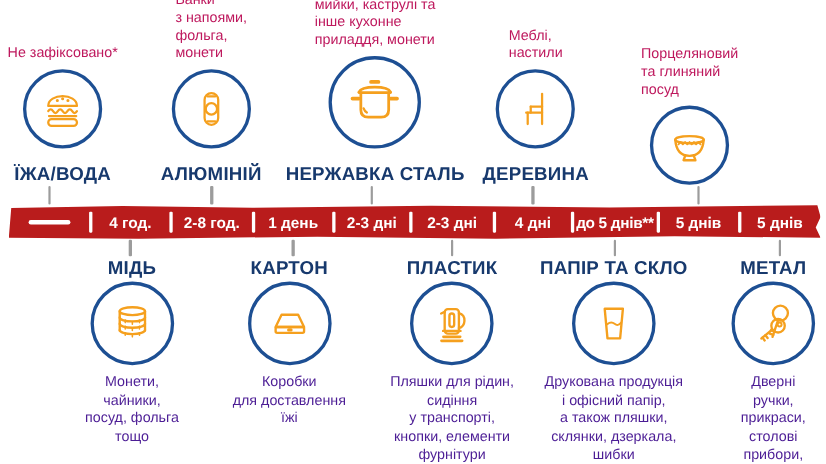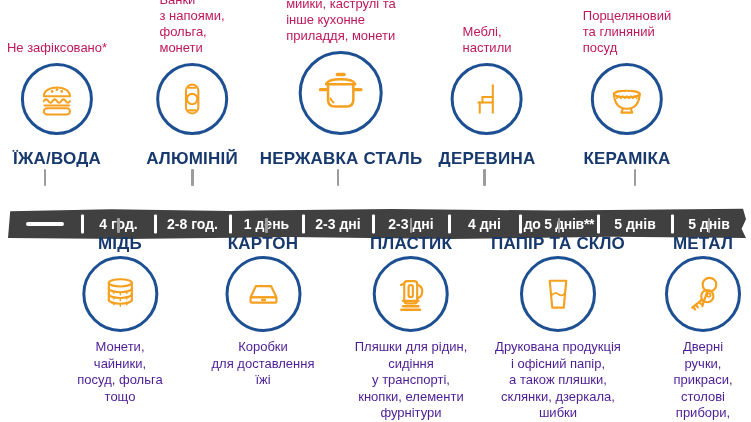--- a/index.html
+++ b/index.html
@@ -18,24 +18,23 @@
   }
   .bottom-item .circle{width:70px;height:70px;}
   .circle.lg{width:78px;height:78px;}
   .title{margin-top:14px;color:#17396D;font-weight:bold;font-size:17px;line-height:19px;white-space:nowrap;letter-spacing:.2px;}
   .bottom-item .title{margin:0 0 3px 0;text-align:center;}
   .icon{stroke:#F5A01E;fill:none;stroke-width:3;stroke-linecap:round;stroke-linejoin:round;}
   .connector{position:absolute;width:2.5px;background:#9C9C9C;border-radius:1px;}
   .connector.top{top:169px;height:17px;}
   .connector.bottom{top:218px;height:15px;}
   .bar{
-    position:absolute;left:8px;top:186px;width:738px;height:32px;background:#404040;
+    position:absolute;left:8px;top:186px;width:738px;height:32px;background:#b91c1c;
     display:flex;align-items:flex-start;
     clip-path:polygon(0.3% 10%,14% 4%,30% 9%,52% 3%,74% 8%,99.6% 2%,100% 35%,99.4% 65%,100% 94%,82% 90%,60% 97%,38% 91%,16% 97%,0% 94%);
-    margin-top:22px;
   }
   .seg{
     position:relative;display:flex;align-items:center;justify-content:center;
     color:#fff;font-weight:bold;font-size:14px;white-space:nowrap;height:100%;
   }
   .seg + .seg::before{
     content:"";position:absolute;left:-1.5px;top:50%;transform:translateY(-50%);
     width:3px;height:19px;background:#fff;border-radius:1px;
   }
   .seg:nth-child(8){font-size:14px;letter-spacing:-0.3px;}
@@ -113,21 +112,20 @@
 та глиняний
 посуд</div>
     <div class="circle">
       <svg class="icon" width="46" height="46" viewBox="0 0 64 64">
         <ellipse cx="32" cy="25" rx="18" ry="4.5"></ellipse>
         <path d="M14 25 C15 39 22 45.5 32 45.5 C42 45.5 49 39 50 25"></path>
         <path d="M18 31 l2.8 -3 2.8 3 2.8 -3 2.8 3 2.8 -3 2.8 3 2.8 -3 2.8 3 2.8 -3 2.8 3" stroke-width="2.3"></path>
         <path d="M26.5 45.5 L24.5 51 H39.5 L37.5 45.5"></path>
       </svg>
     </div>
-    <div class="title">КЕРАМІКА</div>
   </div>
 
   <div class="connector top" style="left:43.8px"></div>
   <div class="connector top" style="left:191.3px"></div>
   <div class="connector top" style="left:336.8px"></div>
   <div class="connector top" style="left:483.3px"></div>
   <div class="connector top" style="left:633.8px"></div>
 
   <div class="bar">
     <div class="seg" style="flex:74">

